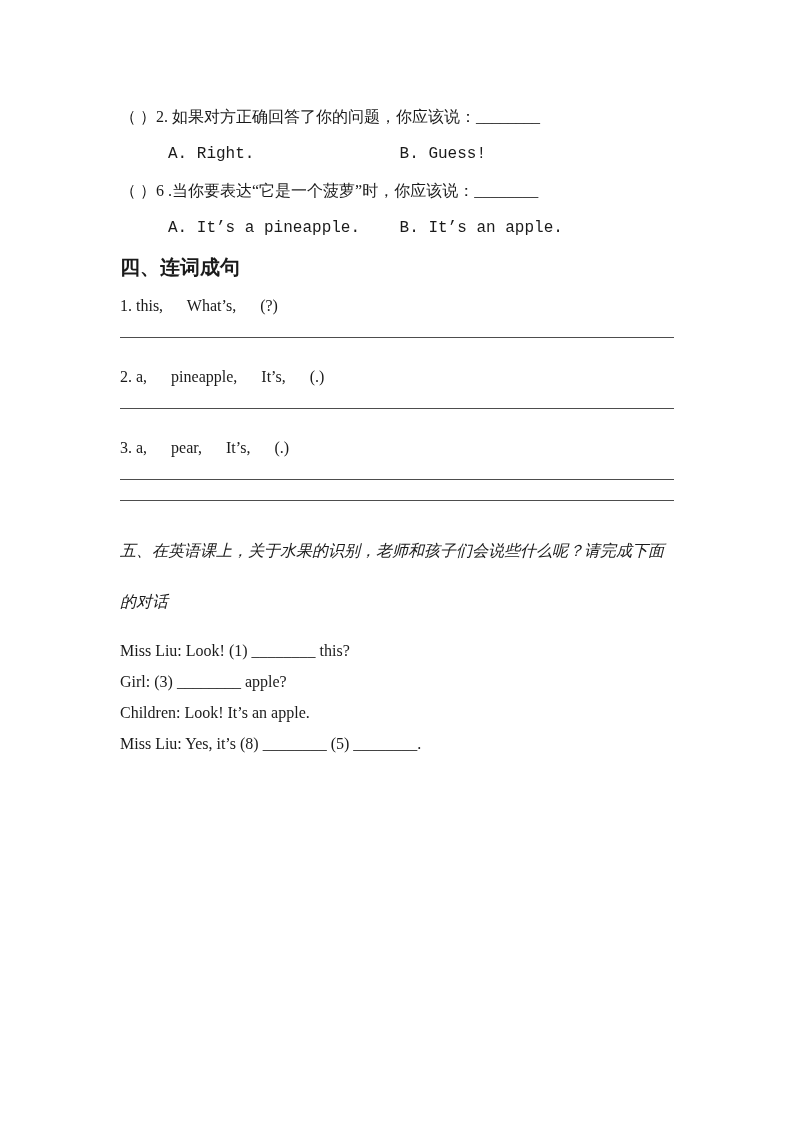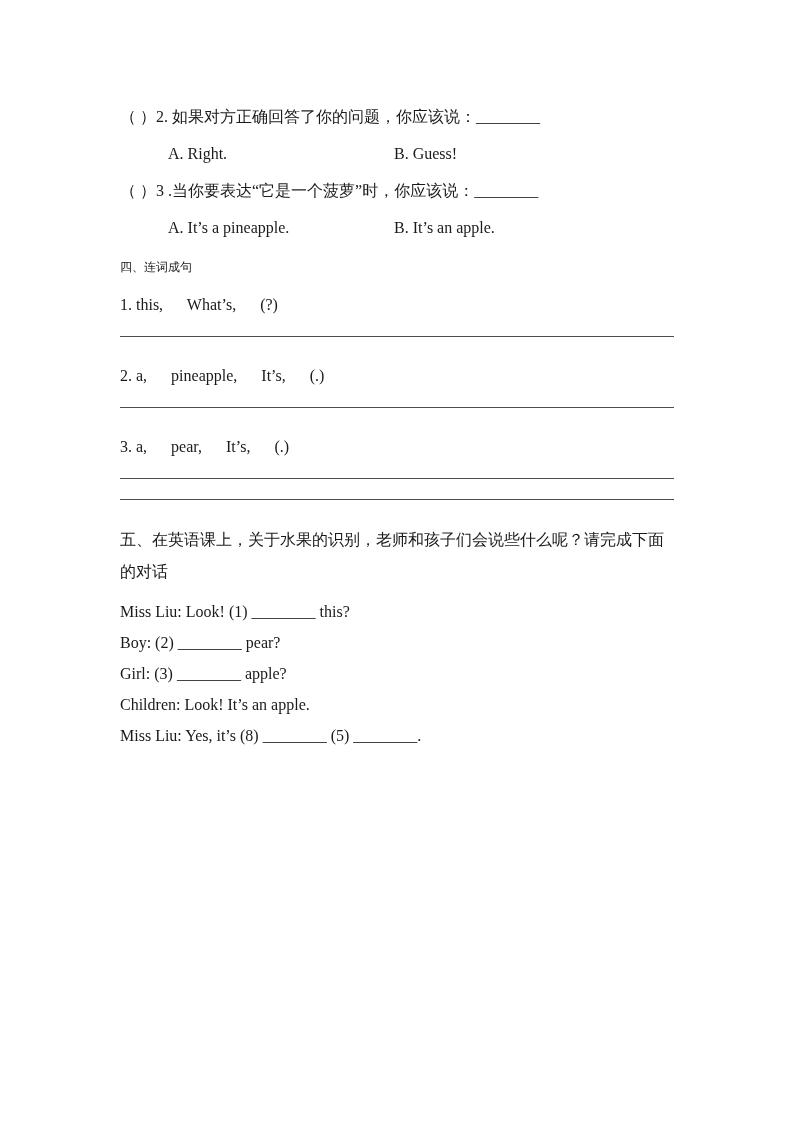--- a/index.html
+++ b/index.html
@@ -24,73 +24,75 @@
   }
   .stem {
     line-height: 22px;
     margin: 0;
     white-space: pre-wrap;
   }
   .options-row {
     margin: 15px 0 15px 0;
     padding-left: 48px;
     line-height: 22px;
+    font-family: Liberation Mono, monospace;
   }
   .option-a {
     display: inline-block;
     width: 222px;
   }
   .option-b {
     display: inline-block;
   }
   .section-title {
     line-height: 22px;
     margin-top: 17px;
-    font-weight: normal;
-    font-size: 12px;
+    font-weight: bold;
+    font-size: 20px;
   }
   .word-item {
     margin-top: 28px;
     line-height: 22px;
     white-space: pre;
   }
   .word-item.first { margin-top: 16px; }
   .answer-rule {
     margin-top: 20px;
     height: 0;
     border: none;
     border-bottom: 1px solid #4d4d4d;
     width: 100%;
   }
   .section-five-title {
     margin-top: 24px;
-    line-height: 32px;
+    line-height: 51px;
     font-size: 16px;
     font-weight: normal;
+    font-style: italic;
   }
   .dialog-line {
     margin: 9px 0;
     line-height: 22px;
     white-space: pre-wrap;
   }
   .dialog { margin-top: 6px; }
 </style>
 </head>
 <body>
 
 <div class="page">
 
   <p class="stem">（ ）2. 如果对方正确回答了你的问题，你应该说：________</p>
 
   <div class="options-row">
     <span class="option-a">A. Right.</span>
     <span class="option-b">B. Guess!</span>
   </div>
 
-  <p class="stem">（ ）3 .当你要表达“它是一个菠萝”时，你应该说：________</p>
+  <p class="stem">（ ）6 .当你要表达“它是一个菠萝”时，你应该说：________</p>
 
   <div class="options-row">
     <span class="option-a">A. It’s a pineapple.</span>
     <span class="option-b">B. It’s an apple.</span>
   </div>
 
   <h2 class="section-title">四、连词成句</h2>
 
   <p class="word-item first">1. this,      What’s,      (?)</p>
   <hr class="answer-rule">
@@ -100,19 +102,18 @@
 
   <p class="word-item">3. a,      pear,      It’s,      (.)</p>
   <hr class="answer-rule">
 
   <hr class="answer-rule">
 
   <h2 class="section-five-title">五、在英语课上，关于水果的识别，老师和孩子们会说些什么呢？请完成下面的对话</h2>
 
   <div class="dialog">
     <p class="dialog-line">Miss Liu: Look! (1) ________ this?</p>
-    <p class="dialog-line">Boy: (2) ________ pear?</p>
     <p class="dialog-line">Girl: (3) ________ apple?</p>
     <p class="dialog-line">Children: Look! It’s an apple.</p>
     <p class="dialog-line">Miss Liu: Yes, it’s (8) ________ (5) ________.</p>
   </div>
 
 </div>
 
 </body></html>

